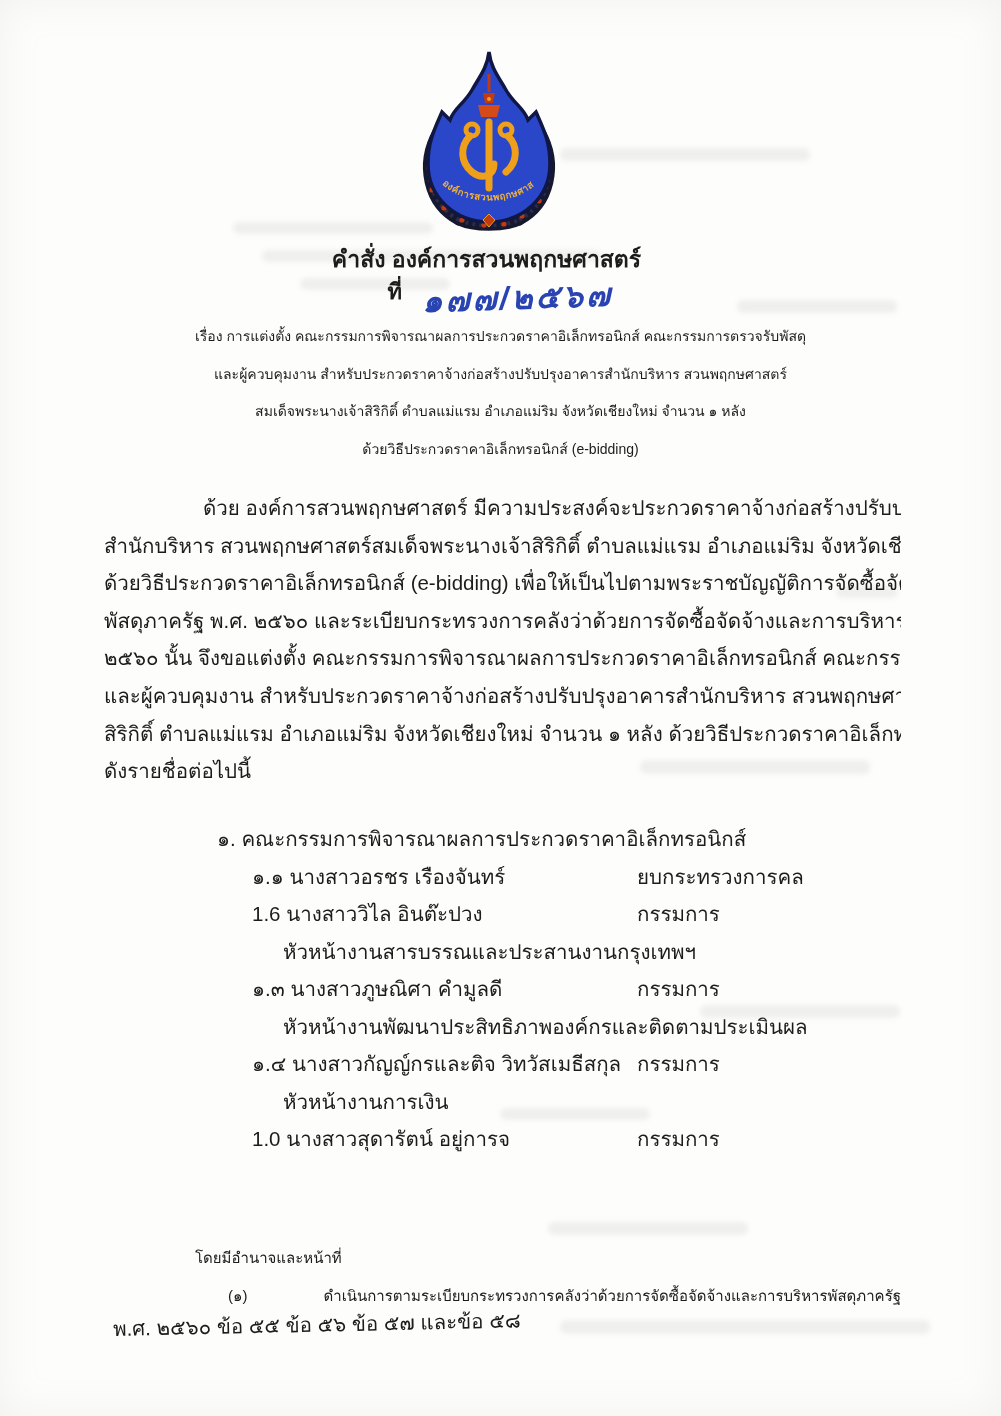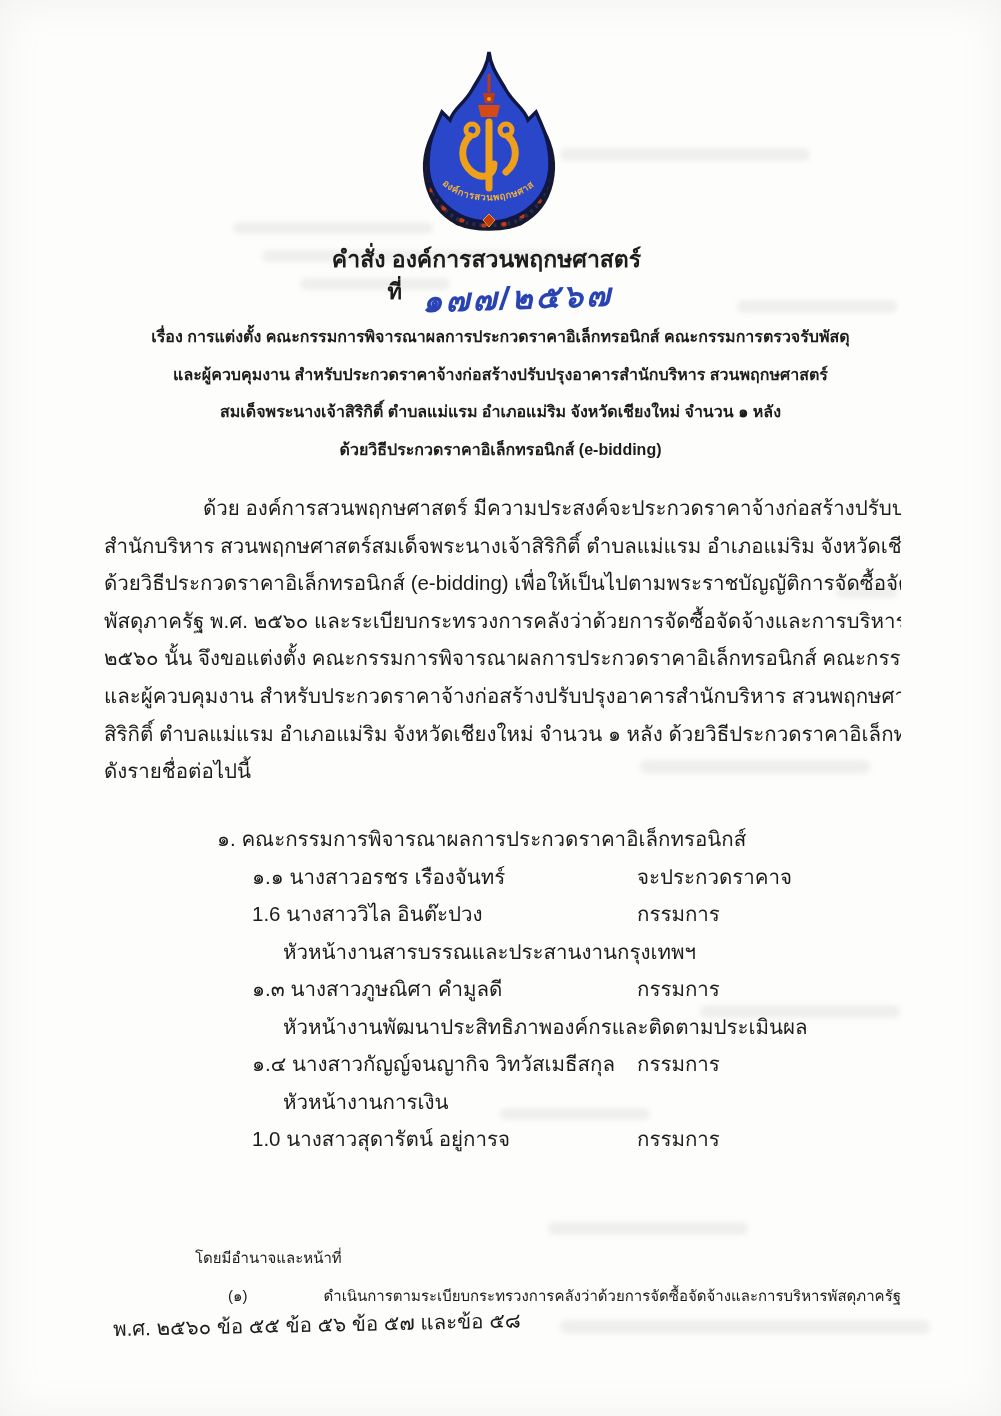--- a/index.html
+++ b/index.html
@@ -19,21 +19,21 @@
   }
   .doc-number { position:absolute; top:272px; left:0; width:1001px; text-align:center; }
   .no-prefix { font-size:22px; font-weight:bold; vertical-align:10px; }
   .no-hand {
     display:inline-block; margin-left:16px; font-size:32px; letter-spacing:3px;
     font-style:italic; color:#2944b2; transform:rotate(-2deg);
     font-weight:bold;
   }
   .subject {
     position:absolute; top:318px; left:50px; width:901px; text-align:center;
-    font-size:16px; font-weight:bold;
+    font-size:14px; font-weight:normal;
   }
   .subject div { height:37.5px; line-height:37.5px; }
   
   .body-text { position:absolute; top:489px; left:104px; width:797px; font-size:20.5px; }
   .body-text .ln {
     height:37.6px; line-height:37.6px; white-space:nowrap; overflow:hidden;
     text-align:justify; text-align-last:justify;
   }
   .body-text .ln.indent { padding-left:99px; }
   .body-text .ln.plain { text-align:left; text-align-last:left; }
@@ -149,40 +149,40 @@
     <div class="ln">สิริกิติ์ ตำบลแม่แรม อำเภอแม่ริม จังหวัดเชียงใหม่ จำนวน ๑ หลัง ด้วยวิธีประกวดราคาอิเล็กทรอนิกส์ (e-bidding)</div>
     <div class="ln plain">ดังรายชื่อต่อไปนี้</div>
   </div>
 
   <div class="committee">
     <div class="c-heading">๑. คณะกรรมการพิจารณาผลการประกวดราคาอิเล็กทรอนิกส์</div>
 
     <div class="mrow">
       <span>๑.๑</span>
       <span>นางสาวอรชร เรืองจันทร์</span>
-      <span class="role">จะประกวดราคาจ</span>
+      <span class="role">ยบกระทรวงการคล</span>
     </div>
 
     <div class="mrow">
       <span>1.6</span>
       <span>นางสาววิไล อินต๊ะปวง</span>
       <span class="role">กรรมการ</span>
     </div>
     <div class="prow">หัวหน้างานสารบรรณและประสานงานกรุงเทพฯ</div>
 
     <div class="mrow">
       <span>๑.๓</span>
       <span>นางสาวภูษณิศา คำมูลดี</span>
       <span class="role">กรรมการ</span>
     </div>
     <div class="prow">หัวหน้างานพัฒนาประสิทธิภาพองค์กรและติดตามประเมินผล</div>
 
     <div class="mrow">
       <span>๑.๔</span>
-      <span>นางสาวกัญญ์จนญากิจ วิทวัสเมธีสกุล</span>
+      <span>นางสาวกัญญ์กรและติจ วิทวัสเมธีสกุล</span>
       <span class="role">กรรมการ</span>
     </div>
     <div class="prow">หัวหน้างานการเงิน</div>
 
     <div class="mrow">
       <span>1.0</span>
       <span>นางสาวสุดารัตน์ อยู่การจ</span>
       <span class="role">กรรมการ</span>
     </div>
   </div>

